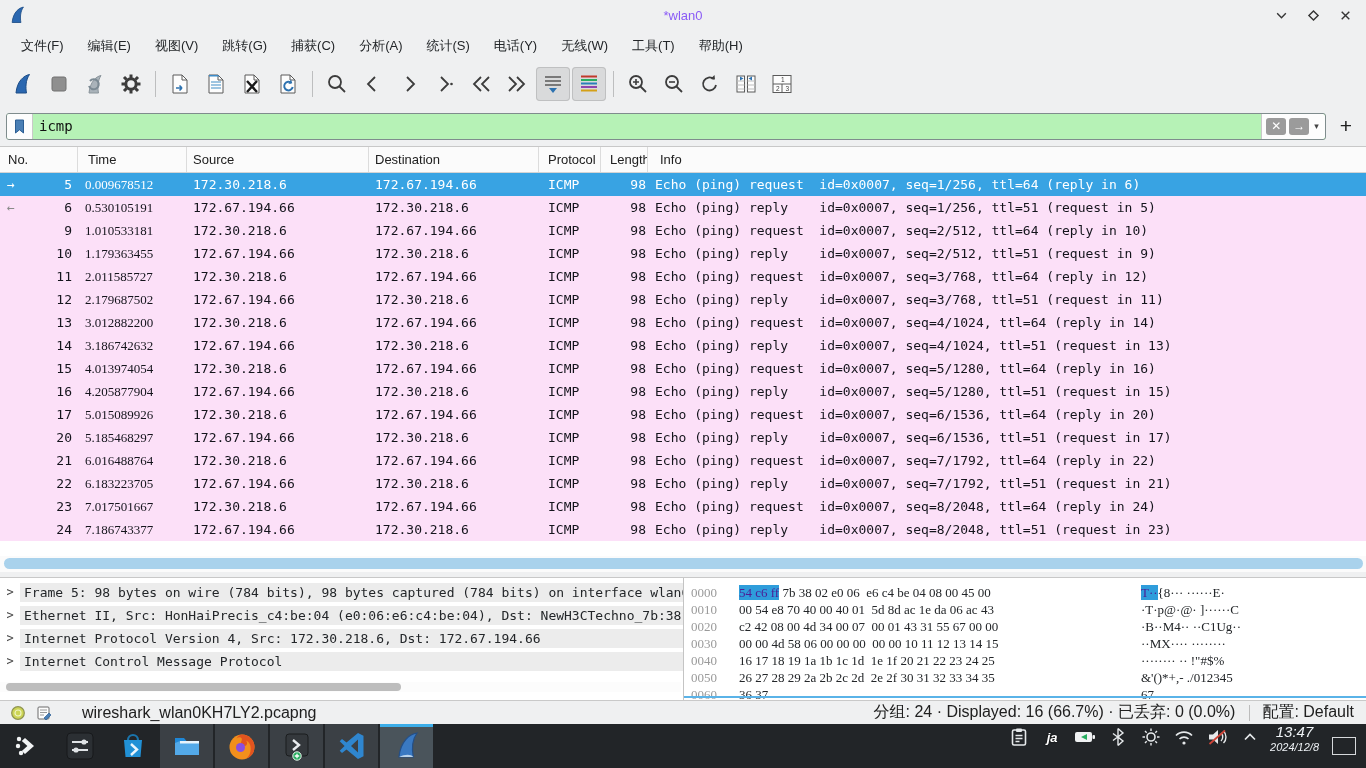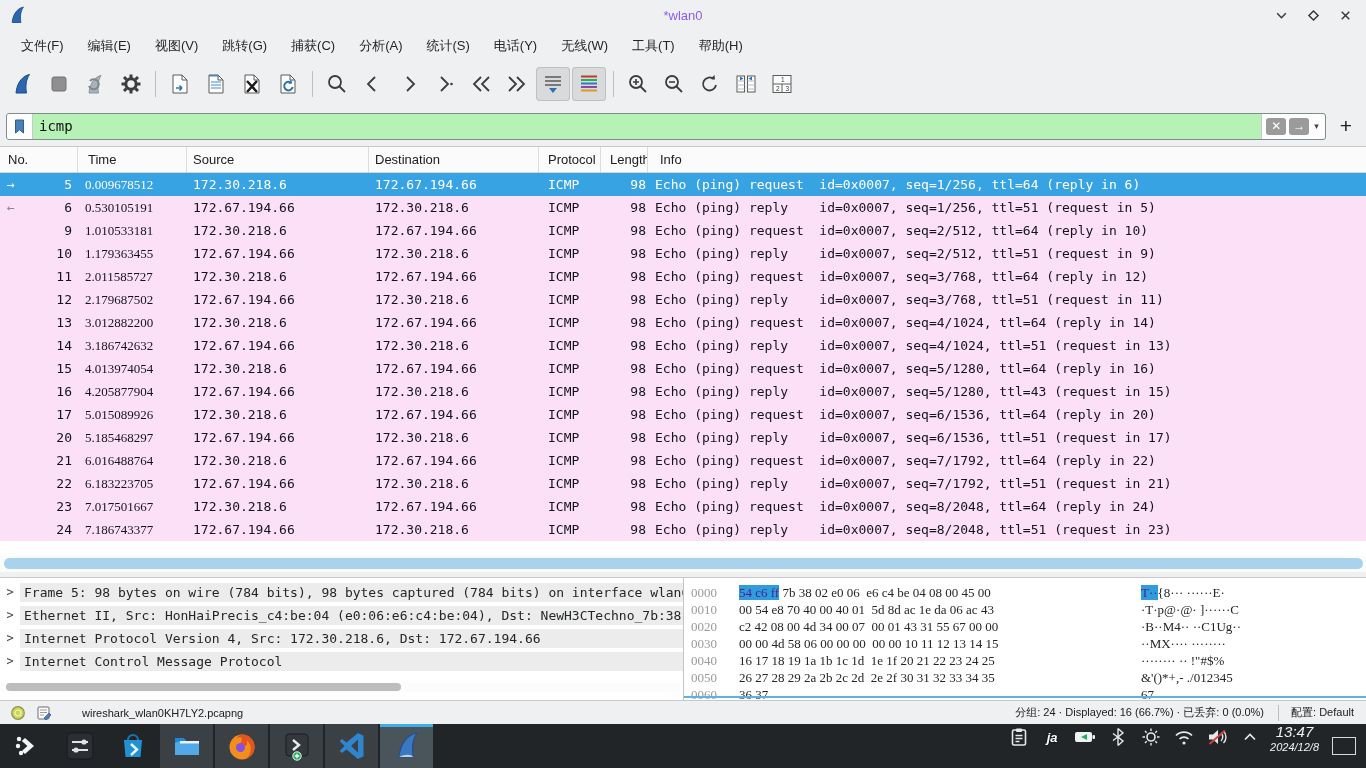--- a/index.html
+++ b/index.html
@@ -75,21 +75,21 @@
 
   .hex-pane { flex:1; border-left:1px solid #c4c4c4; padding-top:6px; position:relative; overflow:hidden; }
   .hex-row { display:flex; font-family:Liberation Serif, serif; font-size:13px; line-height:17px; white-space:pre; }
   .hex-off { width:40px; margin-left:7px; color:#9a9a9a; flex:0 0 auto; }
   .hex-bytes { margin-left:8px; width:376px; color:#232629; flex:0 0 auto; }
   .hex-ascii { margin-left:26px; color:#232629; }
   .hl { background:#2f9ddb; color:#4c1d95; }
   .hex-bottom-line { position:absolute; left:0; right:0; bottom:2px; height:2px; background:#5ab3e8; }
 
   
-  .statusbar { height:24px; background:#eff0f1; border-top:1px solid #c9c9c9; display:flex; align-items:center; font-size:11px; color:#202020; flex:0 0 auto; }
+  .statusbar { height:24px; background:#eff0f1; border-top:1px solid #c9c9c9; display:flex; align-items:center; font-size:16px; color:#202020; flex:0 0 auto; }
   .sb-left { display:flex; align-items:center; gap:10px; padding-left:10px; }
   .sb-file { margin-left:20px; }
   .sb-right { margin-left:auto; display:flex; align-items:center; }
   .sb-stats { padding-right:14px; }
   .sb-sep { width:1px; height:16px; background:#bcbcbc; }
   .sb-profile { padding:0 12px; cursor:pointer; }
 
   
   .taskbar { height:44px; background:#222528; display:flex; align-items:stretch; flex:0 0 auto; }
   .task-apps { display:flex; }
@@ -415,21 +415,21 @@
           <div class="c len">98</div>
           <div class="c info">Echo (ping) request  id=0x0007, seq=5/1280, ttl=64 (reply in 16)</div>
         </div>
         <div class="grid-row pkt-row">
           <div class="c no">16</div>
           <div class="c time">4.205877904</div>
           <div class="c src">172.67.194.66</div>
           <div class="c dst">172.30.218.6</div>
           <div class="c proto">ICMP</div>
           <div class="c len">98</div>
-          <div class="c info">Echo (ping) reply    id=0x0007, seq=5/1280, ttl=43 (request in 15)</div>
+          <div class="c info">Echo (ping) reply    id=0x0007, seq=5/1280, ttl=51 (request in 15)</div>
         </div>
         <div class="grid-row pkt-row">
           <div class="c no">17</div>
           <div class="c time">5.015089926</div>
           <div class="c src">172.30.218.6</div>
           <div class="c dst">172.67.194.66</div>
           <div class="c proto">ICMP</div>
           <div class="c len">98</div>
           <div class="c info">Echo (ping) request  id=0x0007, seq=6/1536, ttl=64 (reply in 20)</div>
         </div>

